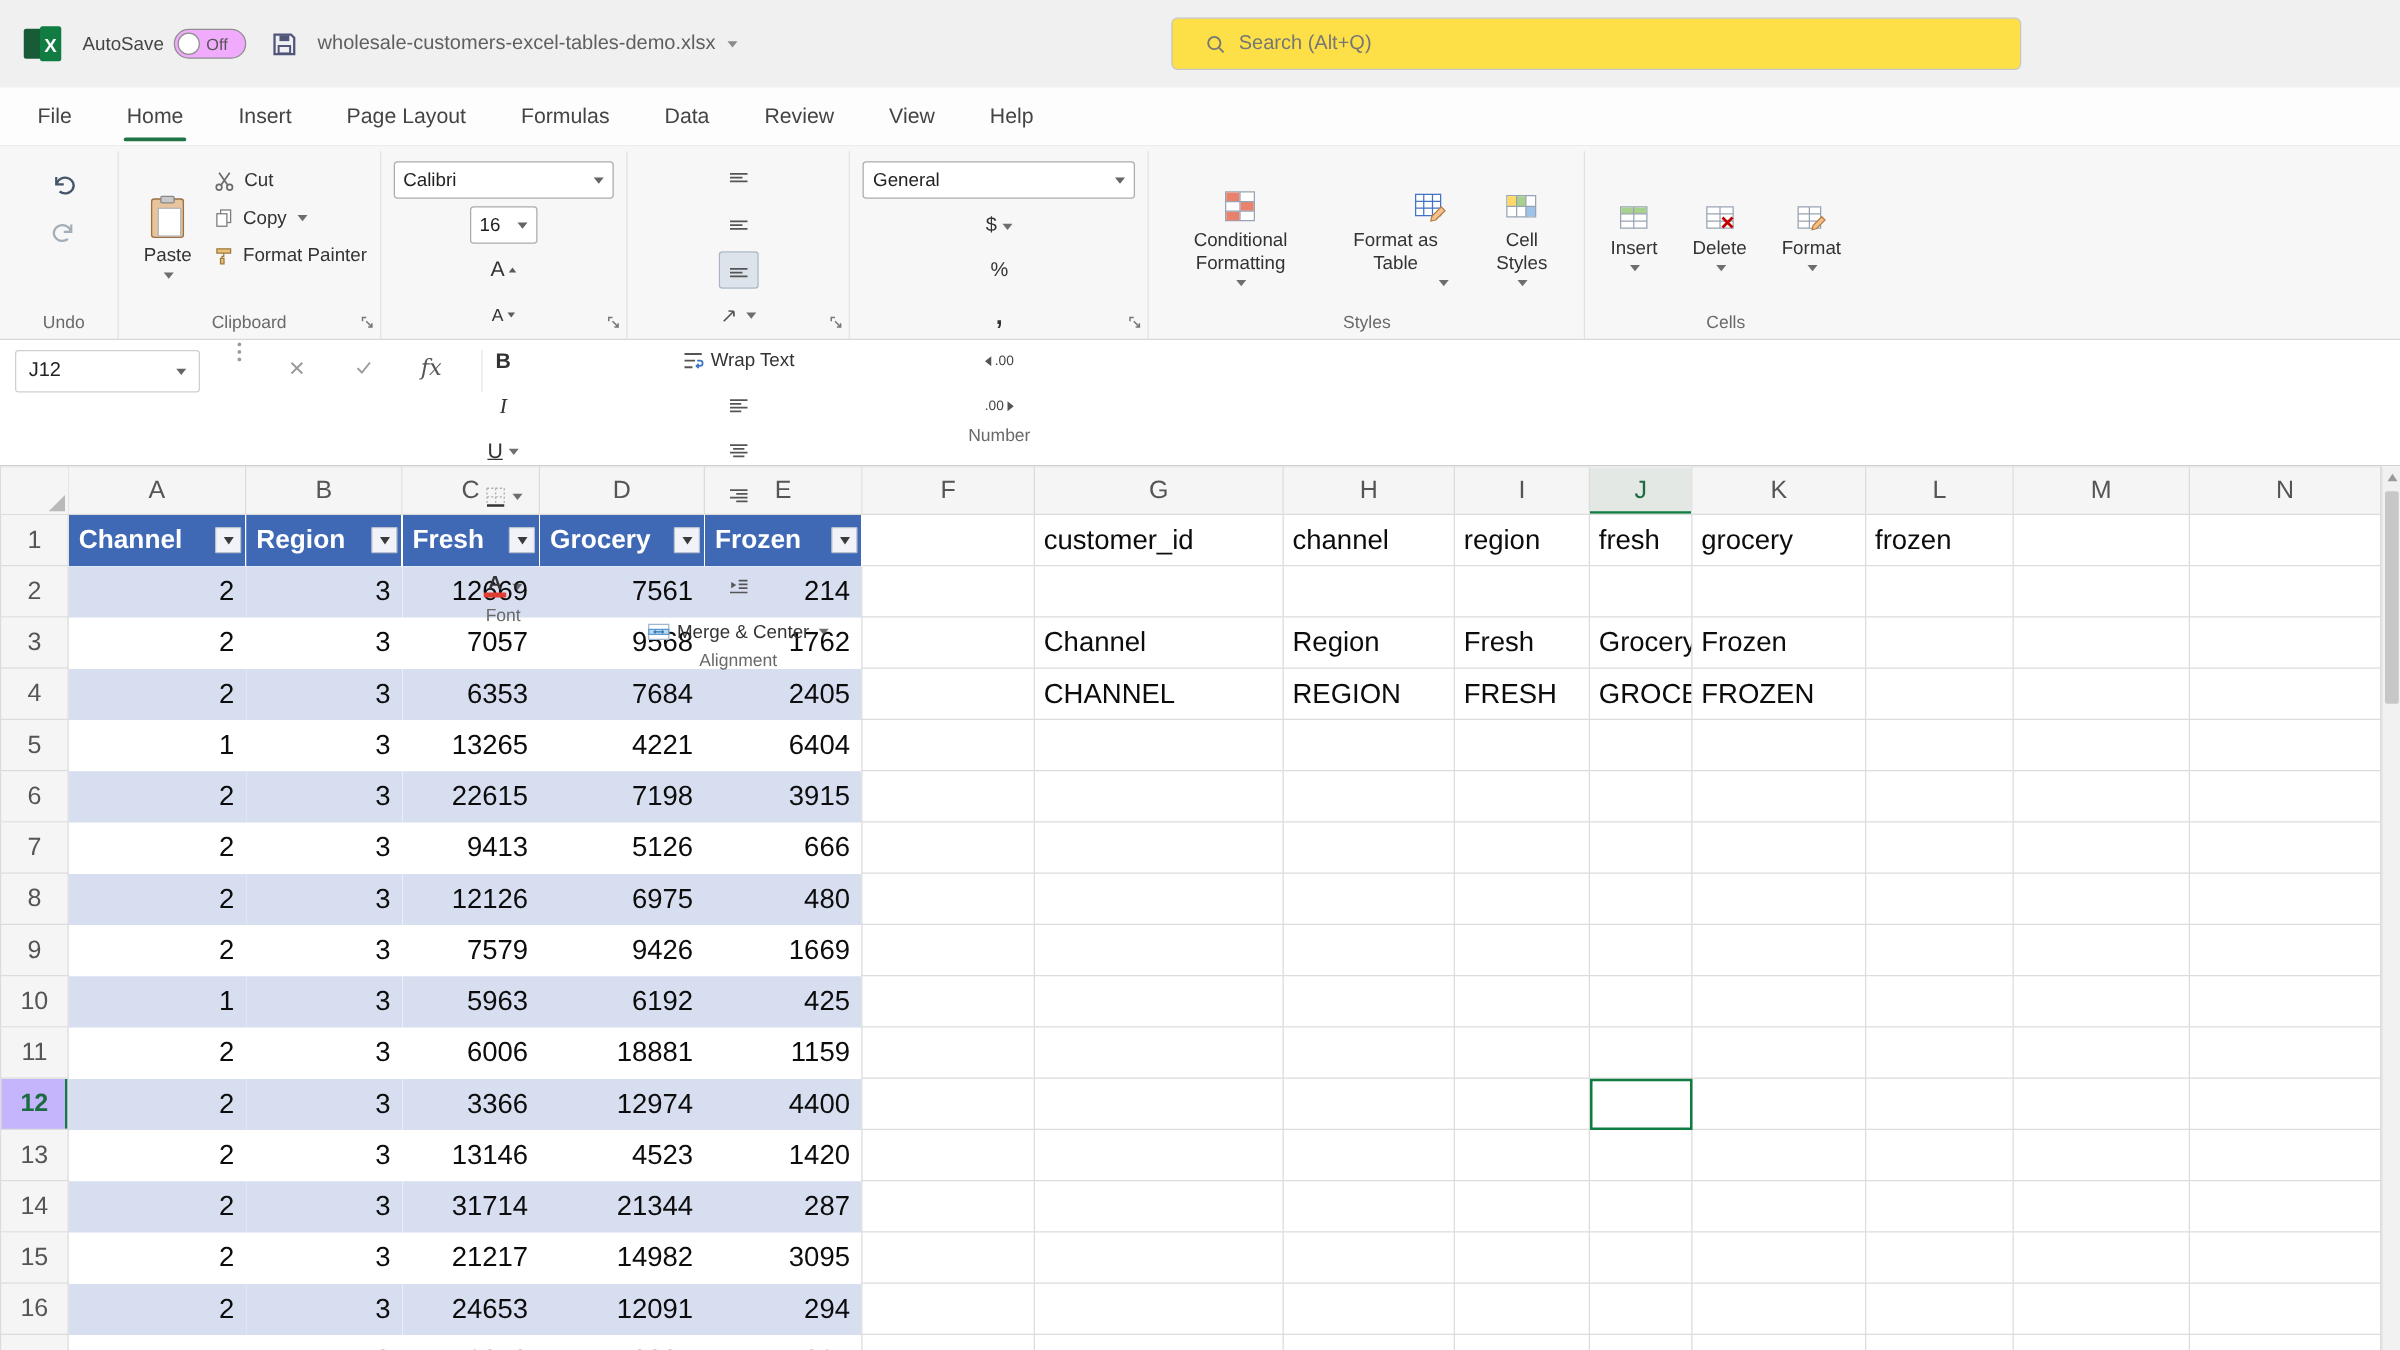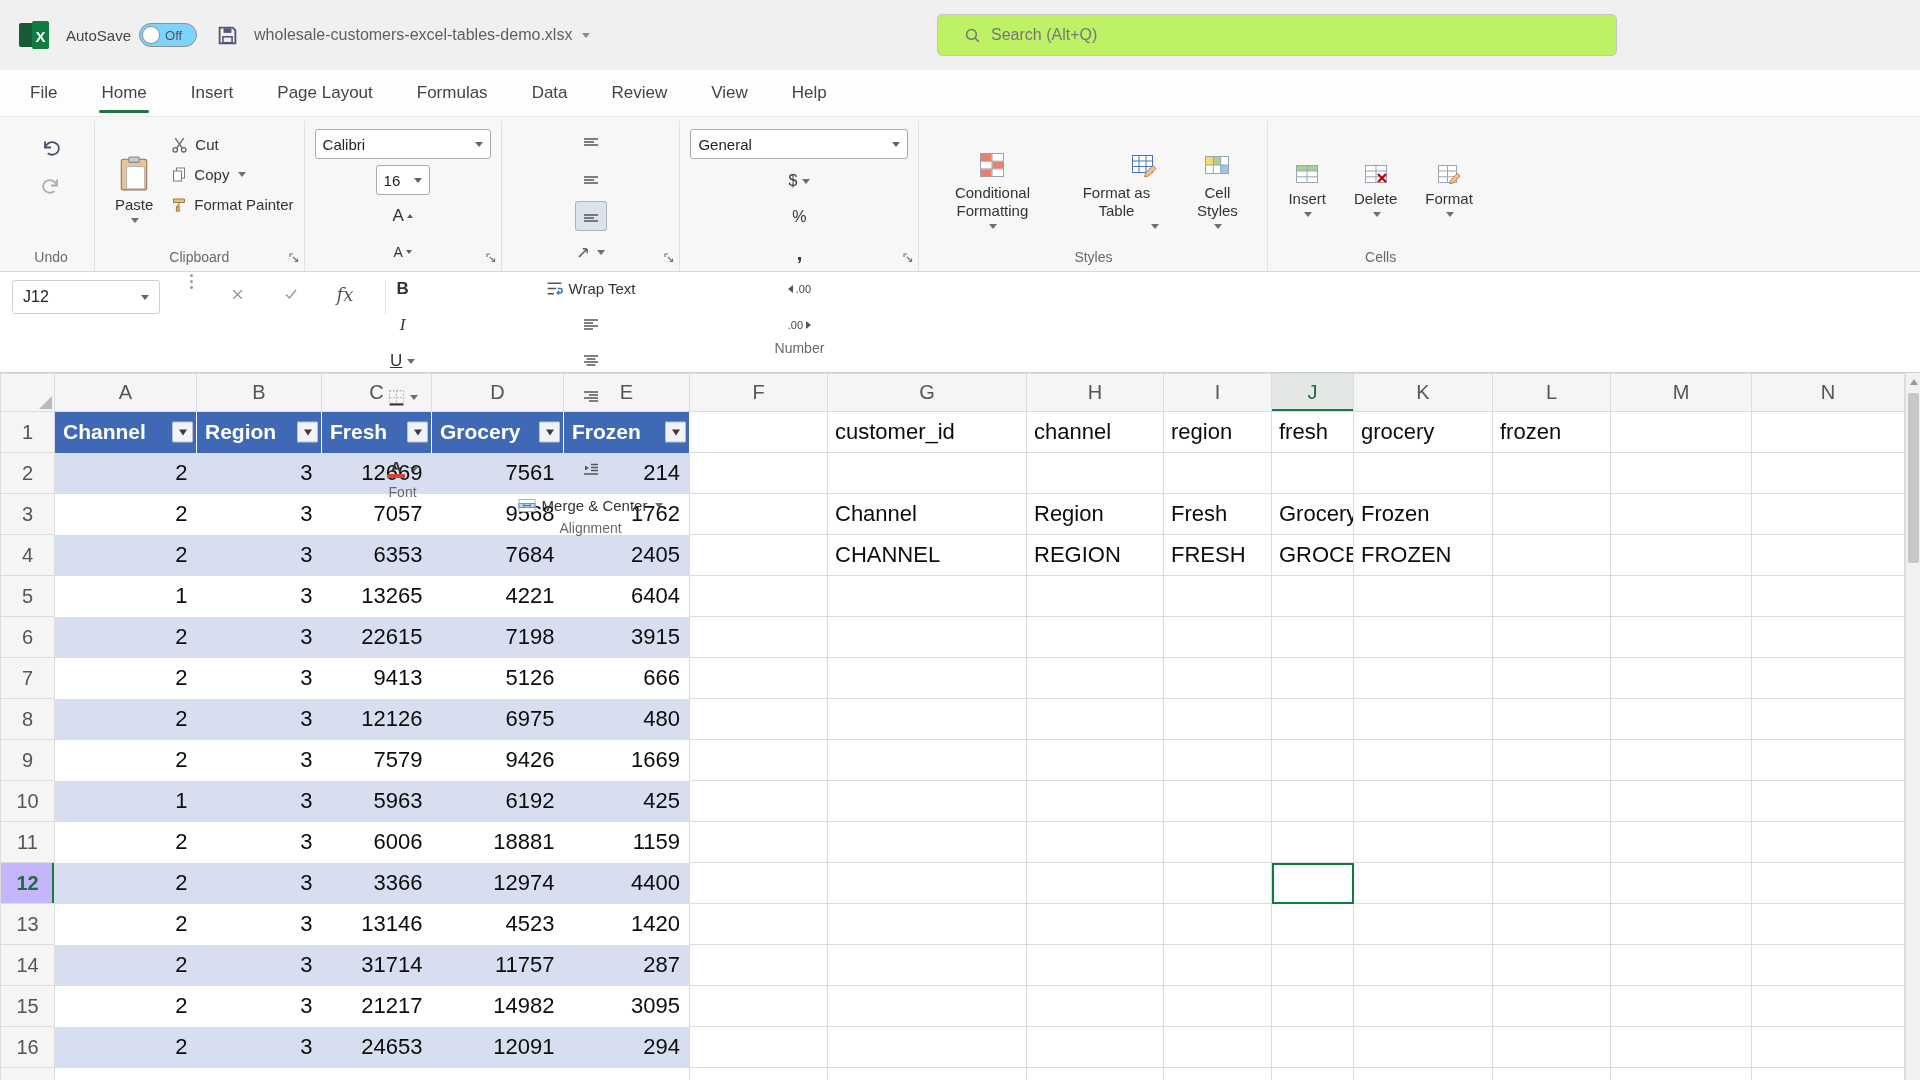--- a/index.html
+++ b/index.html
@@ -16,29 +16,29 @@
   .titlebar {
     height:70px; background:#F0F0F0; position:relative;
     display:flex; align-items:center; padding-left:18px; flex:0 0 auto;
   }
   .tb-left { display:flex; align-items:center; gap:16px; }
   .excel-icon { display:flex; }
   .autosave { display:flex; align-items:center; gap:8px; }
   .autosave-label { font-size:15px; color:#444; }
   .toggle {
     width:58px; height:24px; border-radius:13px; border:1px solid #8f8f8f;
-    background:#7dd3fc; display:flex; align-items:center; padding:0 6px 0 2px; gap:5px;
+    background:#f0abfc; display:flex; align-items:center; padding:0 6px 0 2px; gap:5px;
   }
   .knob { width:18px; height:18px; border-radius:50%; background:#fff; border:1px solid #8f8f8f; }
   .toggle-state { font-size:13px; color:#555; }
   .save-icon { display:flex; margin-left:4px; }
   .filename { display:flex; align-items:center; gap:8px; font-size:16px; color:#5f5f5f; }
   .searchbox {
     position:absolute; left:937px; top:14px; width:680px; height:42px;
-    background:#bef264; border:1px solid #C6C6C6; border-radius:5px;
+    background:#fde047; border:1px solid #C6C6C6; border-radius:5px;
     display:flex; align-items:center; padding-left:26px; gap:10px;
   }
   .search-text { font-size:16px; color:#767676; }
 
   
   .menubar {
     height:46px; background:#FDFDFD; display:flex; align-items:stretch;
     padding-left:30px; gap:44px; flex:0 0 auto;
   }
   .menu-item {
@@ -867,21 +867,21 @@
             <td></td>
             <td></td>
             <td></td>
             <td></td>
           </tr>
           <tr>
             <th class="rowhdr">14</th>
             <td class="t-data num band">2</td>
             <td class="t-data num band">3</td>
             <td class="t-data num band">31714</td>
-            <td class="t-data num band">11757</td>
+            <td class="t-data num band">21344</td>
             <td class="t-data num band">287</td>
             <td></td>
             <td></td>
             <td></td>
             <td></td>
             <td></td>
             <td></td>
             <td></td>
             <td></td>
             <td></td>

